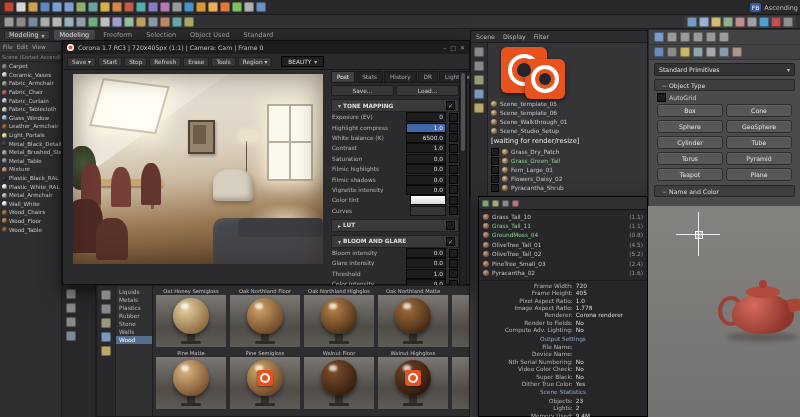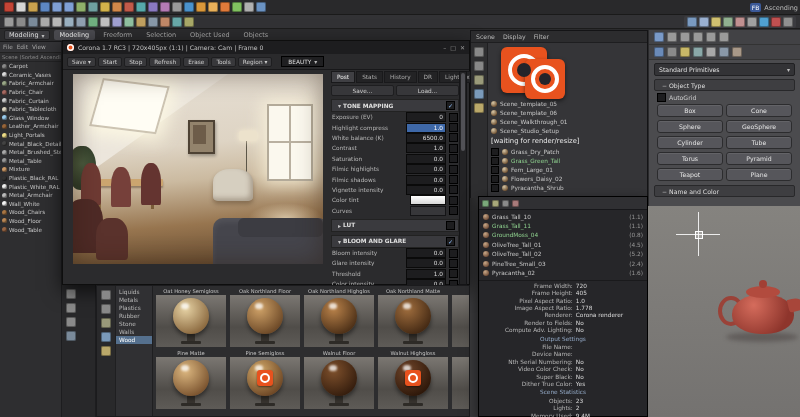--- a/index.html
+++ b/index.html
@@ -238,21 +238,21 @@
     <div class="rdrop">
       <span>Modeling</span>
         <span class="car">▾</span>
     </div>
     <div class="rtabs">
 
     <span class="rtab active">Modeling</span>
         <span class="rtab">Freeform</span>
         <span class="rtab">Selection</span>
         <span class="rtab">Object Used</span>
-        <span class="rtab">Objects</span>
+        <span class="rtab">Standard</span>
       </div>
   </div>
 
   <div class="lp abs">
     <div class="lp-menu">
 
     <span>File</span>
         <span>Edit</span>
         <span>View</span>
       </div>

